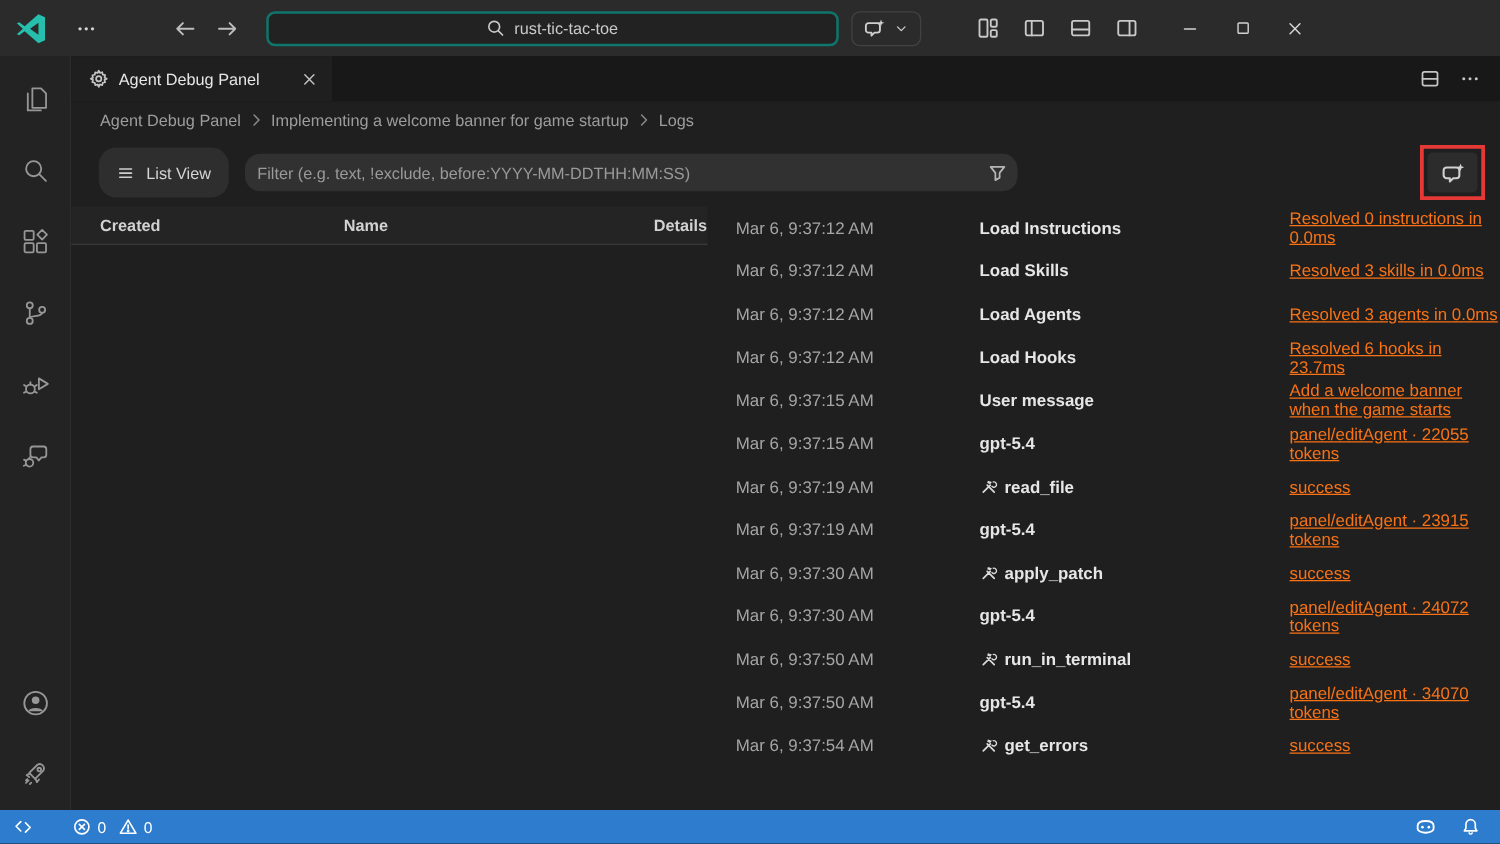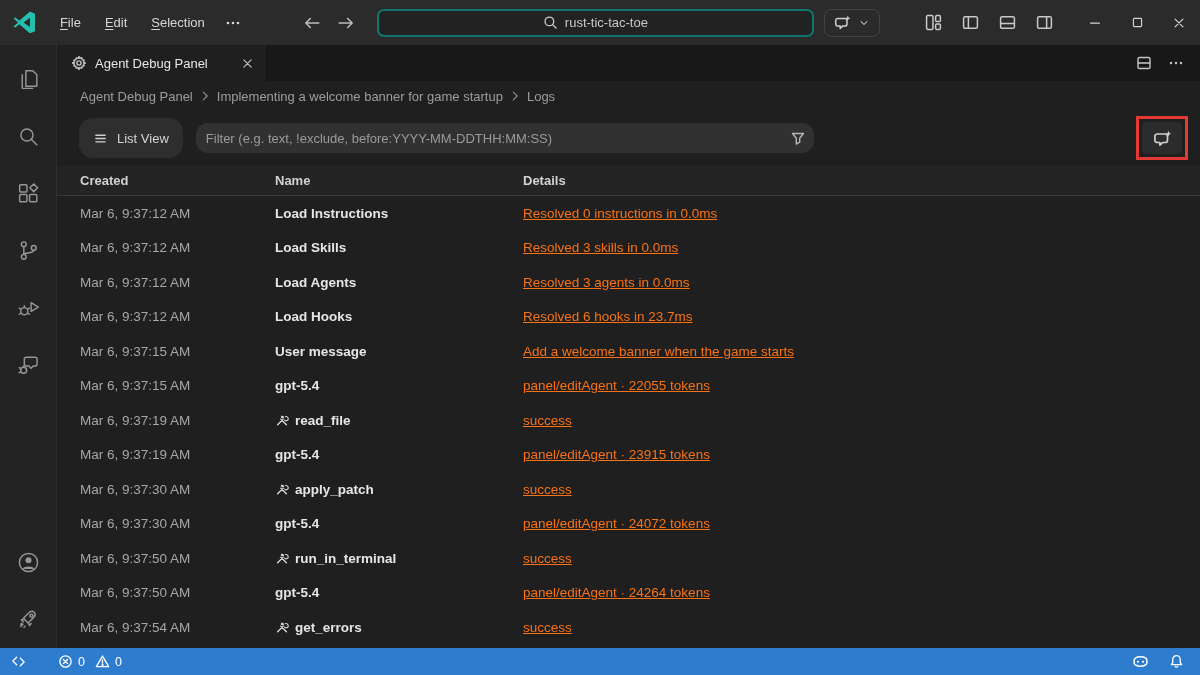--- a/index.html
+++ b/index.html
@@ -55,21 +55,21 @@
   .listview-btn svg { color:#cfcfcf; }
   .filter-wrap { position:relative; margin-left:13px; width:618px; }
   .filter-input { width:100%; height:30px; background:#313131; border:none; outline:none; border-radius:12px;
     color:#d6d6d6; font-family:"Liberation Sans", sans-serif; font-size:13px; padding:0 32px 0 10px; }
   .filter-input::placeholder { color:#9a9a9a; }
   .funnel { position:absolute; right:8px; top:7px; color:#b5b5b5; }
   .annotated { margin-left:auto; margin-right:12px; border:3px solid #e53935; padding:3px; }
   .chat-btn { width:40px; height:32px; background:#2c2c2c; border-radius:4px; display:flex; align-items:center; justify-content:center; color:#d0d0d0; }
 
   
-  .log-table { flex:1; display:flex; flex-direction:column; min-height:0; overflow:hidden; }
+  .log-table { flex:1; display:flex; flex-direction:row; min-height:0; overflow:hidden; }
   .t-header { display:grid; grid-template-columns:195px 248px 1fr; padding-left:23px; height:31px; align-items:center;
     color:#d2d2d2; font-weight:700; background:#242424; border-bottom:1px solid #3a3a3a; flex:0 0 31px; }
   .t-row { display:grid; grid-template-columns:195px 248px 1fr; padding-left:23px; height:34.5px; align-items:center; font-size:13.5px; }
   .c-created { color:#a6a6a6; }
   .c-name { color:#e6e6e6; font-weight:700; display:flex; align-items:flex-start; gap:6px; }
   .tool-icon { color:#dadada; display:none; }
   .t-row.is-tool .tool-icon { display:block; }
   .c-details { color:#f97316;text-decoration:underline; }
 
   
@@ -85,25 +85,20 @@
 <body>
 
 <div class="window">
 
   <div class="titlebar">
     <div class="logo" style="color: rgb(38, 191, 174);">
       <svg viewBox="0 0 100 100">
           <path fill="currentColor" fill-rule="evenodd" d="M74 2 28 42 10 28l-8 4 20 18L2 68l8 4 18-14 46 40 22-10V12L74 2zm0 28v40L46 50l28-20z"></path>
         </svg>
     </div>
-    <div class="menu-bar">
-        <div class="menu-item"><u>F</u>ile</div>
-        <div class="menu-item"><u>E</u>dit</div>
-        <div class="menu-item"><u>S</u>election</div>
-      </div>
     <div class="menu-more">
       <svg width="16" height="16" viewBox="0 0 16 16">
           <g fill="currentColor">
             <circle cx="3" cy="8" r="1.3"></circle>
             <circle cx="8" cy="8" r="1.3"></circle>
             <circle cx="13" cy="8" r="1.3"></circle>
           </g>
         </svg>
     </div>
     <div class="nav-arrows">
@@ -465,21 +460,21 @@
     </div>
     <div class="c-details">success</div>
   </div>
 
   <div class="t-row">
     <div class="c-created">Mar 6, 9:37:50 AM</div>
     <div class="c-name">
 
       <span class="name-text">gpt-5.4</span>
     </div>
-    <div class="c-details">panel/editAgent · 24264 tokens</div>
+    <div class="c-details">panel/editAgent · 34070 tokens</div>
   </div>
 
   <div class="t-row is-tool">
     <div class="c-created">Mar 6, 9:37:54 AM</div>
     <div class="c-name">
       <span class="tool-icon">
         <svg width="14" height="14" viewBox="0 0 16 16">
                     <path d="M3 13.4 9.4 7M6.6 7 13 13.4" stroke="currentColor" stroke-width="1.6" stroke-linecap="round" fill="none"></path>
                     <path d="m7.2 2.9 3.7 1.3-1.6 2-2.7-1.1z" fill="currentColor"></path>
                     <path d="M11.6 4.3a2.4 2.4 0 1 1-1 3.4" fill="none" stroke="currentColor" stroke-width="1.2"></path>

